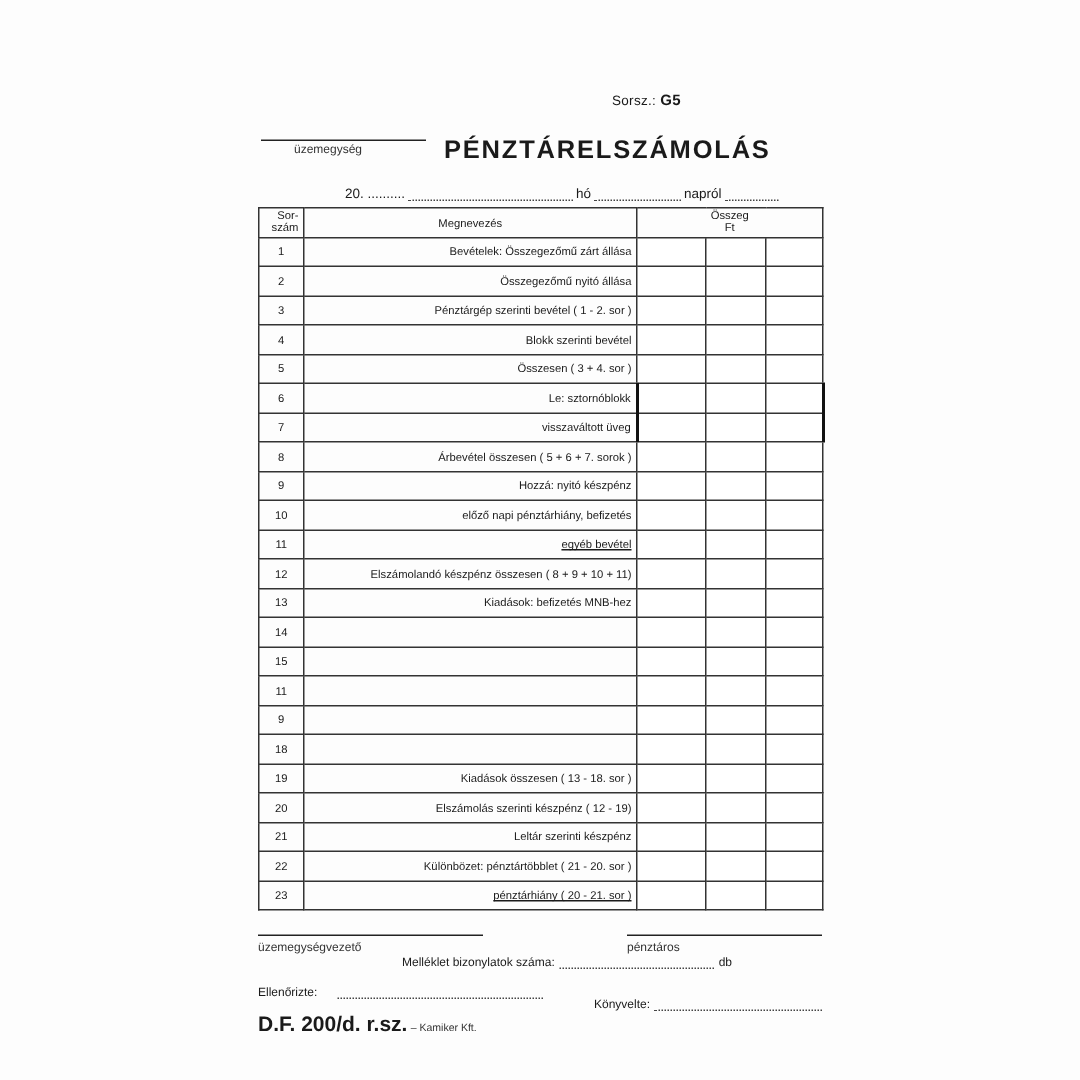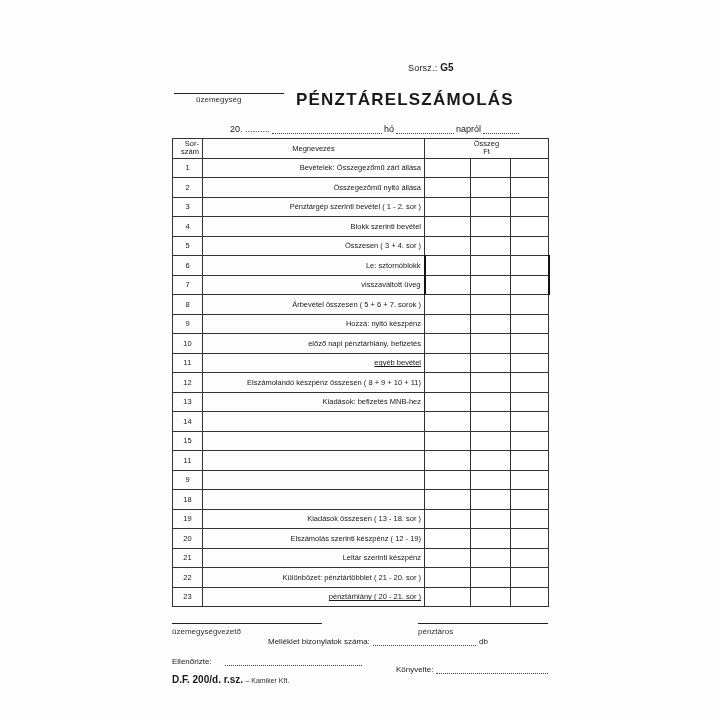--- a/index.html
+++ b/index.html
@@ -169,21 +169,21 @@
   .foot-left .fl-row {
     display: flex;
     align-items: flex-end;
     gap: 13px;
   }
   .foot-left .dots { flex: 1 1 auto; }
   .foot-code {
     margin-top: 8px;
     font-size: 8px;
   }
-  .foot-code b { font-size: 10px; }
+  .foot-code b { font-size: 14px; }
   .foot-code .kamiker { font-size: 7px; color: #333; }
 
   .foot-right {
     position: absolute;
     left: 396px;
     top: 664px;
     font-size: 8px;
     width: 152px;
     display: flex;
     align-items: flex-end;

